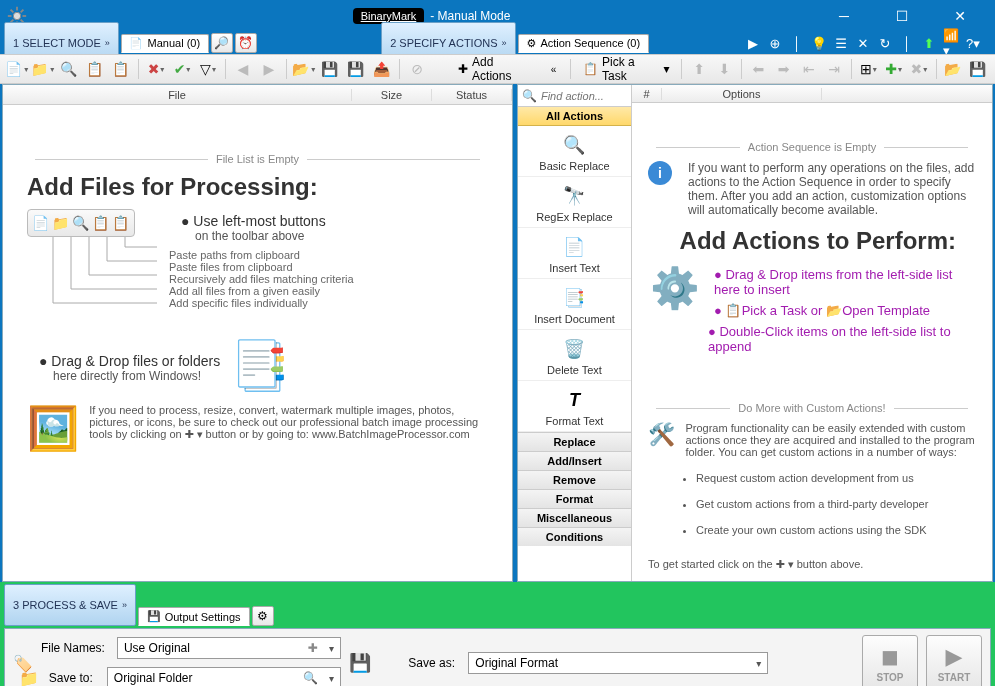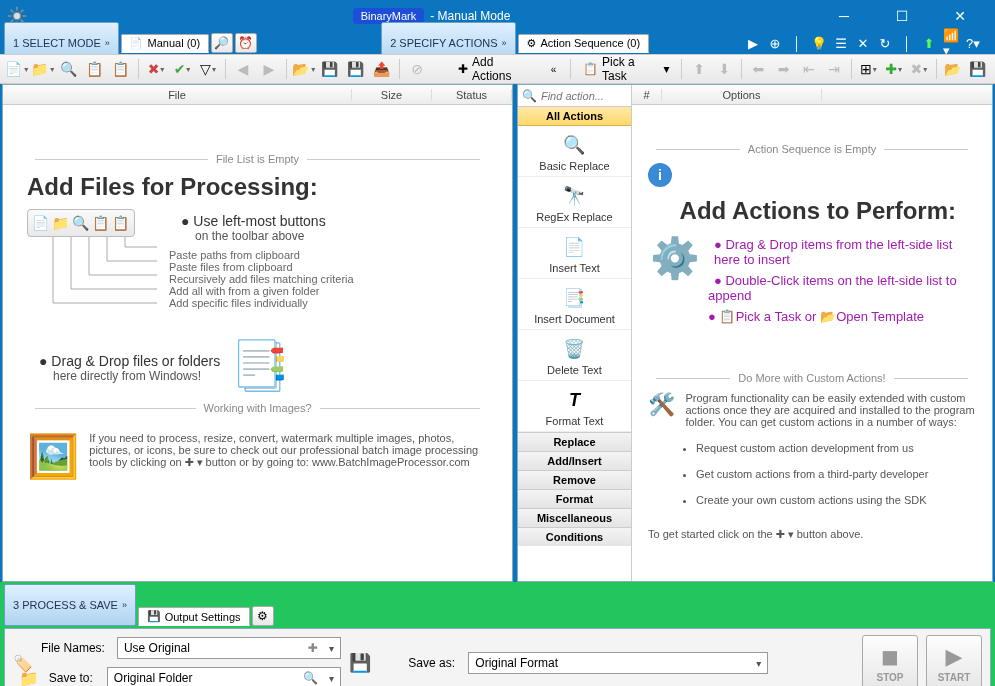--- a/index.html
+++ b/index.html
@@ -1,19 +1,19 @@
 <!DOCTYPE html>
 <html><head>
 <meta charset="utf-8">
 <style>
 * { box-sizing: border-box; margin: 0; padding: 0; font-family: "Segoe UI", Tahoma, sans-serif; }
 body { width: 995px; height: 686px; background: #0b76bf; overflow: hidden; font-size: 12px; }
 .titlebar { height: 32px; background: #0b76bf; display: flex; align-items: center; padding: 0 6px; }
 .gear { width: 22px; height: 22px; margin-right: 8px; display:flex; align-items:center; justify-content:center; }
-.title-brand { background: #1d4ed8; color: #fff; padding: 2px 8px; border-radius: 4px; font-size: 11px; margin-right: 6px; }
+.title-brand { background: #000000; color: #fff; padding: 2px 8px; border-radius: 4px; font-size: 11px; margin-right: 6px; text-decoration: underline; }
 .title-text { color: #fff; font-size: 12px; }
 .winbtns { margin-left: auto; display: flex; gap: 24px; padding-right: 12px; }
 .winbtn { width: 34px; height: 24px; display: flex; align-items: center; justify-content: center; color: #fff; font-size: 14px; cursor: pointer; }
 
 .steptabs { display: flex; align-items: center; height: 22px; background: #0b76bf; gap: 2px; padding: 0 4px; }
 .step { background: linear-gradient(#dff0ff,#b0d4f0); border: 1px solid #6aa0c8; padding: 14px 8px; font-size: 11px; color: #235; border-radius: 2px; display:flex; align-items:center; gap:4px; cursor:pointer; }
 .subtab { background: linear-gradient(#f5f5f5,#e0e0e0); border: 1px solid #aaa; padding: 2px 8px; font-size: 11px; border-radius: 2px 2px 0 0; display:flex; align-items:center; gap:4px; cursor:pointer; }
 .subtab.sel { background: #fff; border-bottom-color:#fff; }
 .icbtn { width: 22px; height: 20px; border: 1px solid #aaa; background: linear-gradient(#fff,#e8e8e8); border-radius: 2px; display:flex; align-items:center; justify-content:center; cursor:pointer; font-size:12px; }
 .spacer { flex: 1; }
@@ -217,32 +217,31 @@
               </svg>
           </div>
         </div>
         <div>
           <div class="bul">Use left-most buttons</div>
           <div class="hint">on the toolbar above</div>
           <div style="height:6px;"></div>
           <div class="arrow-lbl">Paste paths from clipboard</div>
           <div class="arrow-lbl">Paste files from clipboard</div>
           <div class="arrow-lbl">Recursively add files matching criteria</div>
-          <div class="arrow-lbl">Add all with from a given folder</div>
+          <div class="arrow-lbl">Add all files from a given easily</div>
           <div class="arrow-lbl">Add specific files individually</div>
         </div>
       </div>
       <div style="display:flex; align-items:center; gap:10px; margin-top:10px;">
         <div>
           <div class="bul">Drag &amp; Drop files or folders</div>
           <div class="hint">here directly from Windows!</div>
         </div>
         <div style="font-size:48px;">📑</div>
       </div>
-      <div class="hr-lbl">Working with Images?</div>
     </div>
     <div class="workimg">
       <div style="font-size:42px;">🖼️</div>
       <div>If you need to process, resize, convert, watermark multiple images, photos, pictures, or icons, be sure to check out our professional batch image processing tools by clicking on  ✚ ▾  button or by going to: www.BatchImageProcessor.com</div>
     </div>
   </div>
 
   <div class="pane right">
 
     <div class="actcats">
@@ -286,27 +285,28 @@
 
     <div class="rightpane">
       <div class="colhdr">
         <span style="width:30px;">#</span>
         <span style="width:160px;">Options</span>
       </div>
       <div class="emptyact">
         <div class="hr-lbl">Action Sequence is Empty</div>
         <div style="overflow:hidden;">
           <span class="infoic">i</span>
+          <div class="par">If you want to perform any operations on the files, add actions to the Action Sequence in order to specify them. After you add an action, customization options will automatically become available.</div>
         </div>
         <div class="bigh" style="margin-top:10px; text-align:right; padding-right:20px;">Add Actions to Perform:</div>
         <div style="overflow:hidden; margin-top:6px;">
           <div class="gearimg">⚙️</div>
           <div class="bul2">Drag &amp; Drop items from the left-side list here to insert</div>
+          <div class="bul2">📋<span>Pick a Task or </span>📂<span>Open Template</span></div>
           <div class="bul2">Double-Click items on the left-side list to append</div>
-          <div class="bul2">📋<span>Pick a Task or </span>📂<span>Open Template</span></div>
         </div>
       </div>
       <div class="more">
         <div class="hr-lbl">Do More with Custom Actions!</div>
         <div style="overflow:hidden;">
           <span class="toolsic">🛠️</span>
           <div>Program functionality can be easily extended with custom actions once they are acquired and installed to the program folder. You can get custom actions in a number of ways:</div>
         </div>
         <ul>
           <li>Request custom action development from us</li>

